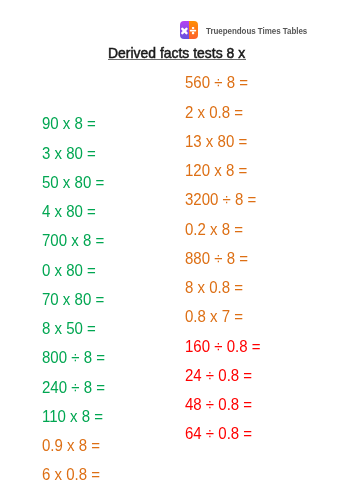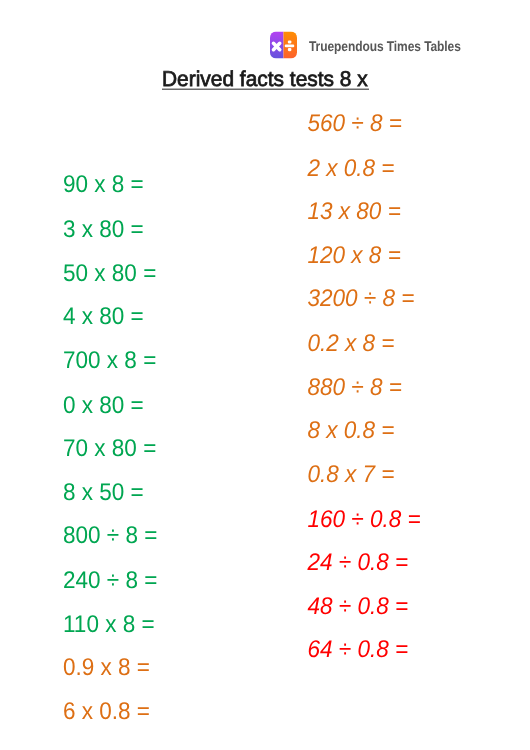--- a/index.html
+++ b/index.html
@@ -77,21 +77,21 @@
     height: 1px;
     background: #6a6a6a;
   }
 
   
   .col {
     position: absolute;
     top: 74.4px;
   }
   .col-left  { left: 42px; margin-top: 41px; }
-  .col-right { left: 205px; font-style: italic; }
+  .col-right { left: 185px; }
 
   .q {
     height: 29.25px;
     font-size: 16.1px;
     font-weight: normal;
     white-space: nowrap;
     line-height: 16.1px;
     transform: scaleX(0.933);
     transform-origin: left top;
   }

